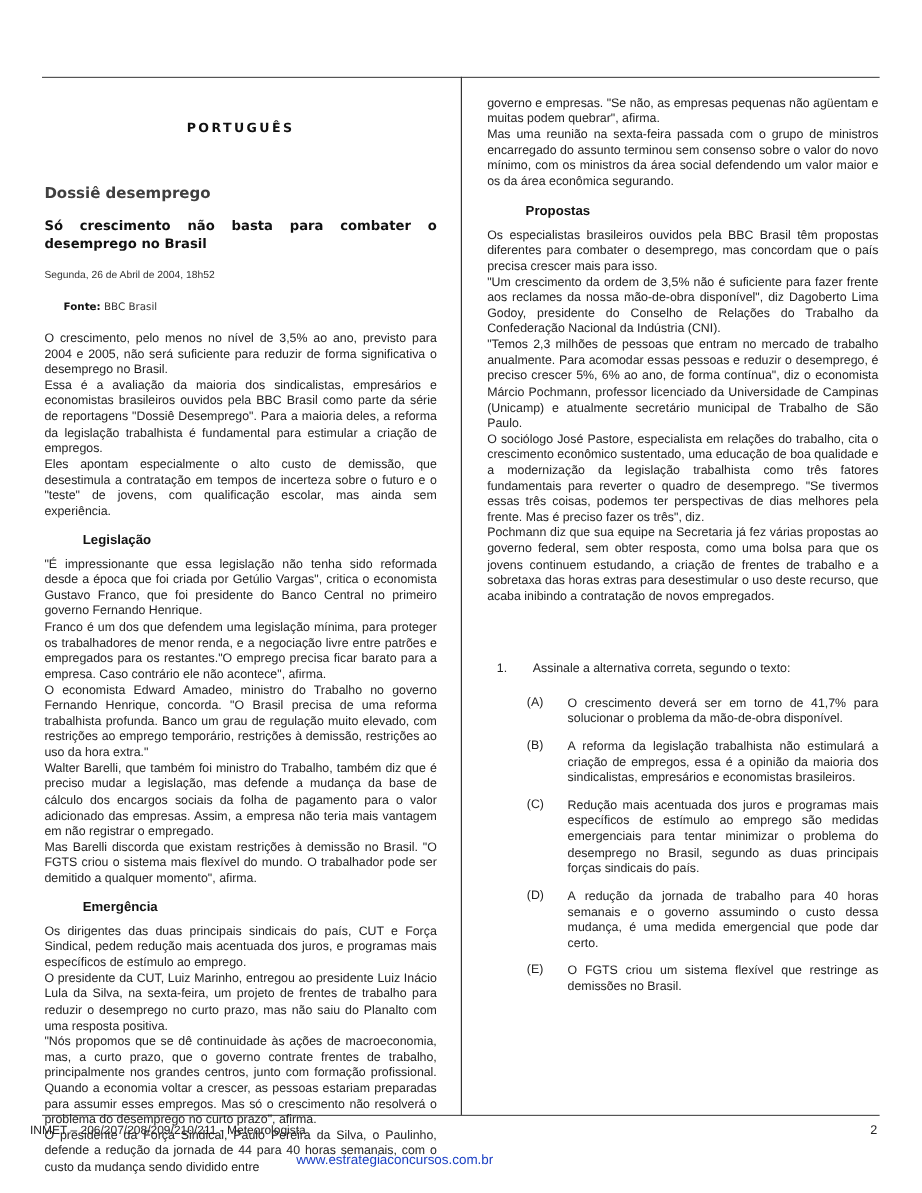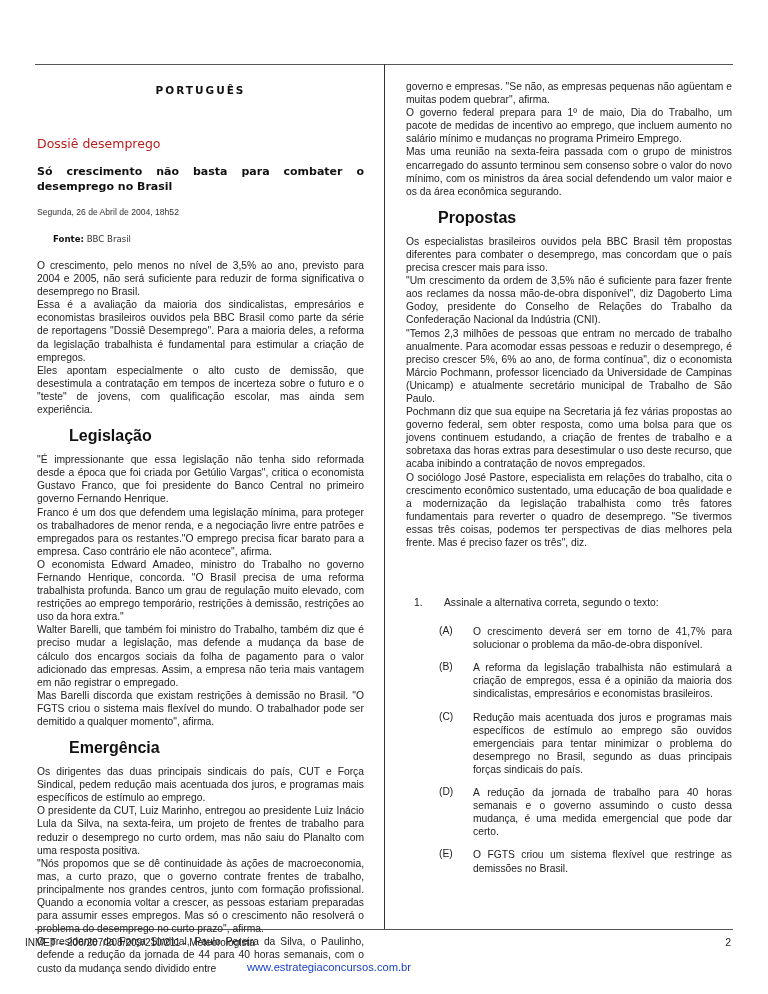--- a/index.html
+++ b/index.html
@@ -3,29 +3,29 @@
 <meta charset="utf-8">
 <style>
   html,body{margin:0;padding:0;background:#fff;}
   body{width:768px;height:994px;position:relative;overflow:hidden;font-family:"Liberation Sans",sans-serif;color:#222;}
   .rule-top{position:absolute;left:35px;top:64px;width:698px;height:0;border-top:1.5px solid #555;}
   .rule-bottom{position:absolute;left:35px;top:929px;width:698px;height:0;border-top:1.5px solid #555;}
   .vdivider{position:absolute;left:384px;top:64px;width:0;height:866px;border-left:1px solid #333;}
   .col{position:absolute;top:64px;}
   .col-left{left:37px;width:327px;}
   .col-right{left:406px;width:326px;}
-  .subject{font-family:"DejaVu Sans",sans-serif;font-weight:bold;font-size:10.5px;letter-spacing:2px;text-align:center;margin-top:20px;color:#111;}
-  .title{font-family:"DejaVu Sans",sans-serif;font-weight:normal;font-size:12.5px;margin-top:40px;color:#b91c1c;}
+  .subject{font-family:"DejaVu Sans",sans-serif;font-weight:bold;font-size:10.5px;letter-spacing:2px;text-align:center;margin-top:37px;color:#111;}
+  .title{font-family:"DejaVu Sans",sans-serif;font-weight:bold;font-size:12.5px;margin-top:40px;color:#404040;}
   .subtitle{font-family:"DejaVu Sans",sans-serif;font-weight:bold;font-size:11px;margin-top:13px;line-height:15px;text-align:justify;text-align-last:left;color:#111;}
   .date{font-family:Liberation Sans, sans-serif;font-size:8.6px;margin-top:13px;color:#333;}
   .source{font-family:"DejaVu Sans",sans-serif;font-size:8.6px;margin-top:17px;color:#333;}
   .source b{color:#111;padding-left:16px;}
   .p{font-size:10.3px;line-height:13.1px;text-align:justify;margin:0;}
   .p-block{margin-top:15px;}
-  .h{font-weight:bold;font-size:16px;margin-top:11px;margin-bottom:8px;color:#111;padding-left:32px;}
+  .h{font-weight:bold;font-size:11px;margin-top:11px;margin-bottom:8px;color:#111;padding-left:32px;}
   .question{margin-top:48px;font-size:10.3px;}
   .q-stem{display:flex;}
   .q-num{width:38px;padding-left:8px;box-sizing:border-box;}
   .opts{margin-top:17px;margin-left:33px;}
   .opt{display:flex;margin-bottom:10px;}
   .opt-letter{width:34px;flex:none;}
   .opt-text{flex:1;font-size:10.3px;line-height:13.1px;text-align:justify;}
   .footer-left{position:absolute;left:25px;top:937px;font-size:10px;color:#222;}
   .page-num{position:absolute;right:37px;top:936px;font-size:10.5px;color:#222;}
   .url{position:absolute;left:0;width:658px;top:961px;text-align:center;font-size:11.2px;color:#1a3fc4;text-decoration:none;}
@@ -55,56 +55,55 @@
 
   <div class="h">Legislação</div>
   <p class="p">"É impressionante que essa legislação não tenha sido reformada desde a época que foi criada por Getúlio Vargas", critica o economista Gustavo Franco, que foi presidente do Banco Central no primeiro governo Fernando Henrique.</p>
   <p class="p">Franco é um dos que defendem uma legislação mínima, para proteger os trabalhadores de menor renda, e a negociação livre entre patrões e empregados para os restantes."O emprego precisa ficar barato para a empresa. Caso contrário ele não acontece", afirma.</p>
   <p class="p">O economista Edward Amadeo, ministro do Trabalho no governo Fernando Henrique, concorda. "O Brasil precisa de uma reforma trabalhista profunda. Banco um grau de regulação muito elevado, com restrições ao emprego temporário, restrições à demissão, restrições ao uso da hora extra."</p>
   <p class="p">Walter Barelli, que também foi ministro do Trabalho, também diz que é preciso mudar a legislação, mas defende a mudança da base de cálculo dos encargos sociais da folha de pagamento para o valor adicionado das empresas. Assim, a empresa não teria mais vantagem em não registrar o empregado.</p>
   <p class="p">Mas Barelli discorda que existam restrições à demissão no Brasil. "O FGTS criou o sistema mais flexível do mundo. O trabalhador pode ser demitido a qualquer momento", afirma.</p>
 
   <div class="h">Emergência</div>
   <p class="p">Os dirigentes das duas principais sindicais do país, CUT e Força Sindical, pedem redução mais acentuada dos juros, e programas mais específicos de estímulo ao emprego.</p>
-  <p class="p">O presidente da CUT, Luiz Marinho, entregou ao presidente Luiz Inácio Lula da Silva, na sexta-feira, um projeto de frentes de trabalho para reduzir o desemprego no curto ordem, mas não saiu do Planalto com uma resposta positiva.</p>
+  <p class="p">O presidente da CUT, Luiz Marinho, entregou ao presidente Luiz Inácio Lula da Silva, na sexta-feira, um projeto de frentes de trabalho para reduzir o desemprego no curto prazo, mas não saiu do Planalto com uma resposta positiva.</p>
   <p class="p">"Nós propomos que se dê continuidade às ações de macroeconomia, mas, a curto prazo, que o governo contrate frentes de trabalho, principalmente nos grandes centros, junto com formação profissional. Quando a economia voltar a crescer, as pessoas estariam preparadas para assumir esses empregos. Mas só o crescimento não resolverá o problema do desemprego no curto prazo", afirma.</p>
   <p class="p">O presidente da Força Sindical, Paulo Pereira da Silva, o Paulinho, defende a redução da jornada de 44 para 40 horas semanais, com o custo da mudança sendo dividido entre</p>
 </div>
 
 <div class="col col-right">
   <div style="margin-top:16px;">
     <p class="p">governo e empresas. "Se não, as empresas pequenas não agüentam e muitas podem quebrar", afirma.</p>
-    <p class="p">O governo federal prepara para 1º de maio, Dia do Trabalho, um pacote de medidas de incentivo ao emprego, que incluem aumento no salário mínimo e mudanças no programa Primeiro Emprego.</p>
     <p class="p">Mas uma reunião na sexta-feira passada com o grupo de ministros encarregado do assunto terminou sem consenso sobre o valor do novo mínimo, com os ministros da área social defendendo um valor maior e os da área econômica segurando.</p>
   </div>
 
   <div class="h">Propostas</div>
   <p class="p">Os especialistas brasileiros ouvidos pela BBC Brasil têm propostas diferentes para combater o desemprego, mas concordam que o país precisa crescer mais para isso.</p>
   <p class="p">"Um crescimento da ordem de 3,5% não é suficiente para fazer frente aos reclames da nossa mão-de-obra disponível", diz Dagoberto Lima Godoy, presidente do Conselho de Relações do Trabalho da Confederação Nacional da Indústria (CNI).</p>
   <p class="p">"Temos 2,3 milhões de pessoas que entram no mercado de trabalho anualmente. Para acomodar essas pessoas e reduzir o desemprego, é preciso crescer 5%, 6% ao ano, de forma contínua", diz o economista Márcio Pochmann, professor licenciado da Universidade de Campinas (Unicamp) e atualmente secretário municipal de Trabalho de São Paulo.</p>
+  <p class="p">O sociólogo José Pastore, especialista em relações do trabalho, cita o crescimento econômico sustentado, uma educação de boa qualidade e a modernização da legislação trabalhista como três fatores fundamentais para reverter o quadro de desemprego. "Se tivermos essas três coisas, podemos ter perspectivas de dias melhores pela frente. Mas é preciso fazer os três", diz.</p>
   <p class="p">Pochmann diz que sua equipe na Secretaria já fez várias propostas ao governo federal, sem obter resposta, como uma bolsa para que os jovens continuem estudando, a criação de frentes de trabalho e a sobretaxa das horas extras para desestimular o uso deste recurso, que acaba inibindo a contratação de novos empregados.</p>
-  <p class="p">O sociólogo José Pastore, especialista em relações do trabalho, cita o crescimento econômico sustentado, uma educação de boa qualidade e a modernização da legislação trabalhista como três fatores fundamentais para reverter o quadro de desemprego. "Se tivermos essas três coisas, podemos ter perspectivas de dias melhores pela frente. Mas é preciso fazer os três", diz.</p>
 
   <div class="question">
     <div class="q-stem">
       <span class="q-num">1.</span>
       <span>Assinale a alternativa correta, segundo o texto:</span>
     </div>
     <div class="opts">
       <div class="opt">
         <span class="opt-letter">(A)</span>
         <span class="opt-text">O crescimento deverá ser em torno de 41,7% para solucionar o problema da mão-de-obra disponível.</span>
       </div>
       <div class="opt">
         <span class="opt-letter">(B)</span>
         <span class="opt-text">A reforma da legislação trabalhista não estimulará a criação de empregos, essa é a opinião da maioria dos sindicalistas, empresários e economistas brasileiros.</span>
       </div>
       <div class="opt">
         <span class="opt-letter">(C)</span>
-        <span class="opt-text">Redução mais acentuada dos juros e programas mais específicos de estímulo ao emprego são ouvidos emergenciais para tentar minimizar o problema do desemprego no Brasil, segundo as duas principais forças sindicais do país.</span>
+        <span class="opt-text">Redução mais acentuada dos juros e programas mais específicos de estímulo ao emprego são medidas emergenciais para tentar minimizar o problema do desemprego no Brasil, segundo as duas principais forças sindicais do país.</span>
       </div>
       <div class="opt">
         <span class="opt-letter">(D)</span>
         <span class="opt-text">A redução da jornada de trabalho para 40 horas semanais e o governo assumindo o custo dessa mudança, é uma medida emergencial que pode dar certo.</span>
       </div>
       <div class="opt">
         <span class="opt-letter">(E)</span>
         <span class="opt-text">O FGTS criou um sistema flexível que restringe as demissões no Brasil.</span>
       </div>
     </div>

